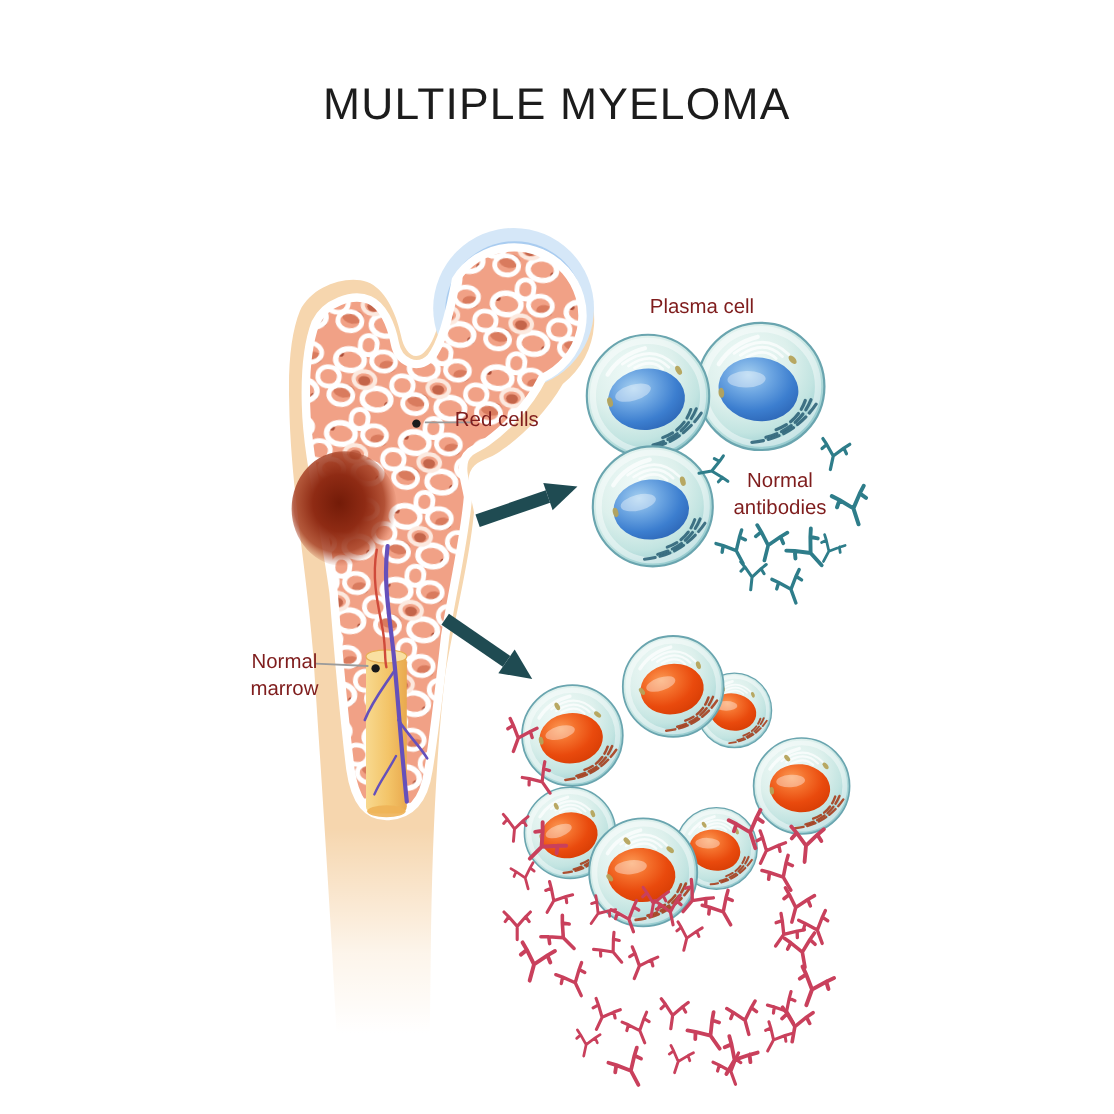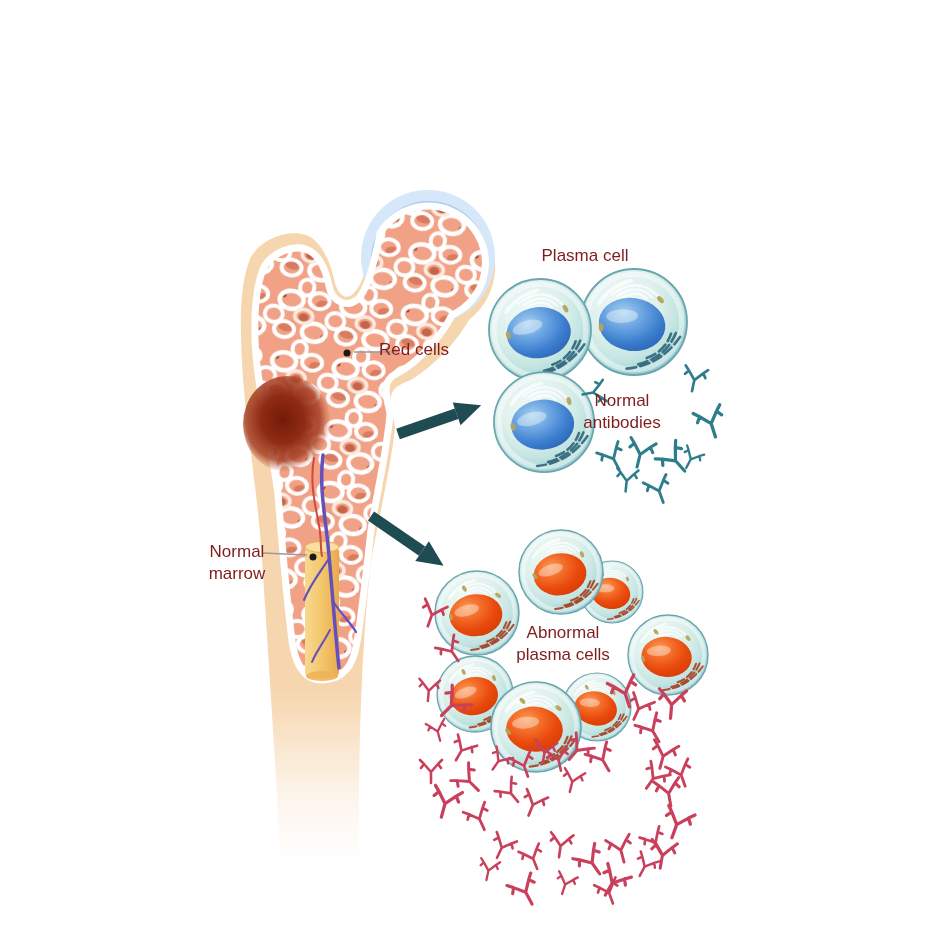--- a/index.html
+++ b/index.html
@@ -5,21 +5,21 @@
   html,body{margin:0;padding:0;background:#fff;}
   .canvas{position:relative;width:928px;height:928px;background:#ffffff;overflow:hidden;
           font-family:"Liberation Sans",sans-serif;}
   svg{position:absolute;left:0;top:0;}
   .title{position:absolute;left:0;right:0;top:66px;text-align:center;
          font-size:37px;font-weight:400;letter-spacing:1px;color:#1c1c1c;}
   .lbl{position:absolute;font-size:17px;line-height:1.28;color:#7f1d1d;text-align:center;}
   .lbl-red-marrow{left:378px;top:339px;width:72px;}
   .lbl-yellow-marrow{left:203px;top:541px;width:68px;}
   .lbl-plasma-cell{left:525px;top:245px;width:120px;}
-  .lbl-normal-ab{left:580px;top:390px;width:84px;}
+  .lbl-normal-ab{left:608px;top:390px;width:84px;}
   .lbl-abn-cells{left:502px;top:622px;width:122px;}
   .lbl-abn-ab{left:550px;top:796px;width:104px;}
 </style>
 </head>
 <body>
 
 <div class="canvas">
 
   <svg width="928" height="928" viewBox="0 0 928 928">
     <defs>
@@ -449,18 +449,18 @@
         </g>
         <g transform="translate(489,868) rotate(12) scale(0.88)">
           <path d="M0,14 L0,3 M0,3 L-7,-5 M-7,-5 L-11,-9 M-7,-5 L-10,-1 M0,3 L7,-5 M7,-5 L11,-9 M7,-5 L10,-1" fill="none" stroke="#c9405c" stroke-width="2.6" stroke-linecap="round" stroke-linejoin="round"></path>
         </g>
         <g transform="translate(608,890) rotate(-20) scale(1.03)">
           <path d="M0,14 L0,3 M0,3 L-7,-5 M-7,-5 L-11,-9 M-7,-5 L-10,-1 M0,3 L7,-5 M7,-5 L11,-9 M7,-5 L10,-1" fill="none" stroke="#c9405c" stroke-width="2.6" stroke-linecap="round" stroke-linejoin="round"></path>
         </g>
       </g>
   </svg>
 
+  <div class="title">MULTIPLE MYELOMA</div>
   <div class="lbl lbl-red-marrow">Red cells</div>
   <div class="lbl lbl-yellow-marrow">Normal marrow</div>
   <div class="lbl lbl-plasma-cell">Plasma cell</div>
   <div class="lbl lbl-normal-ab">Normal antibodies</div>
-  <div class="lbl lbl-abn-cells">Abnormal plasma cells</div>
 </div>
 
 </body></html>

